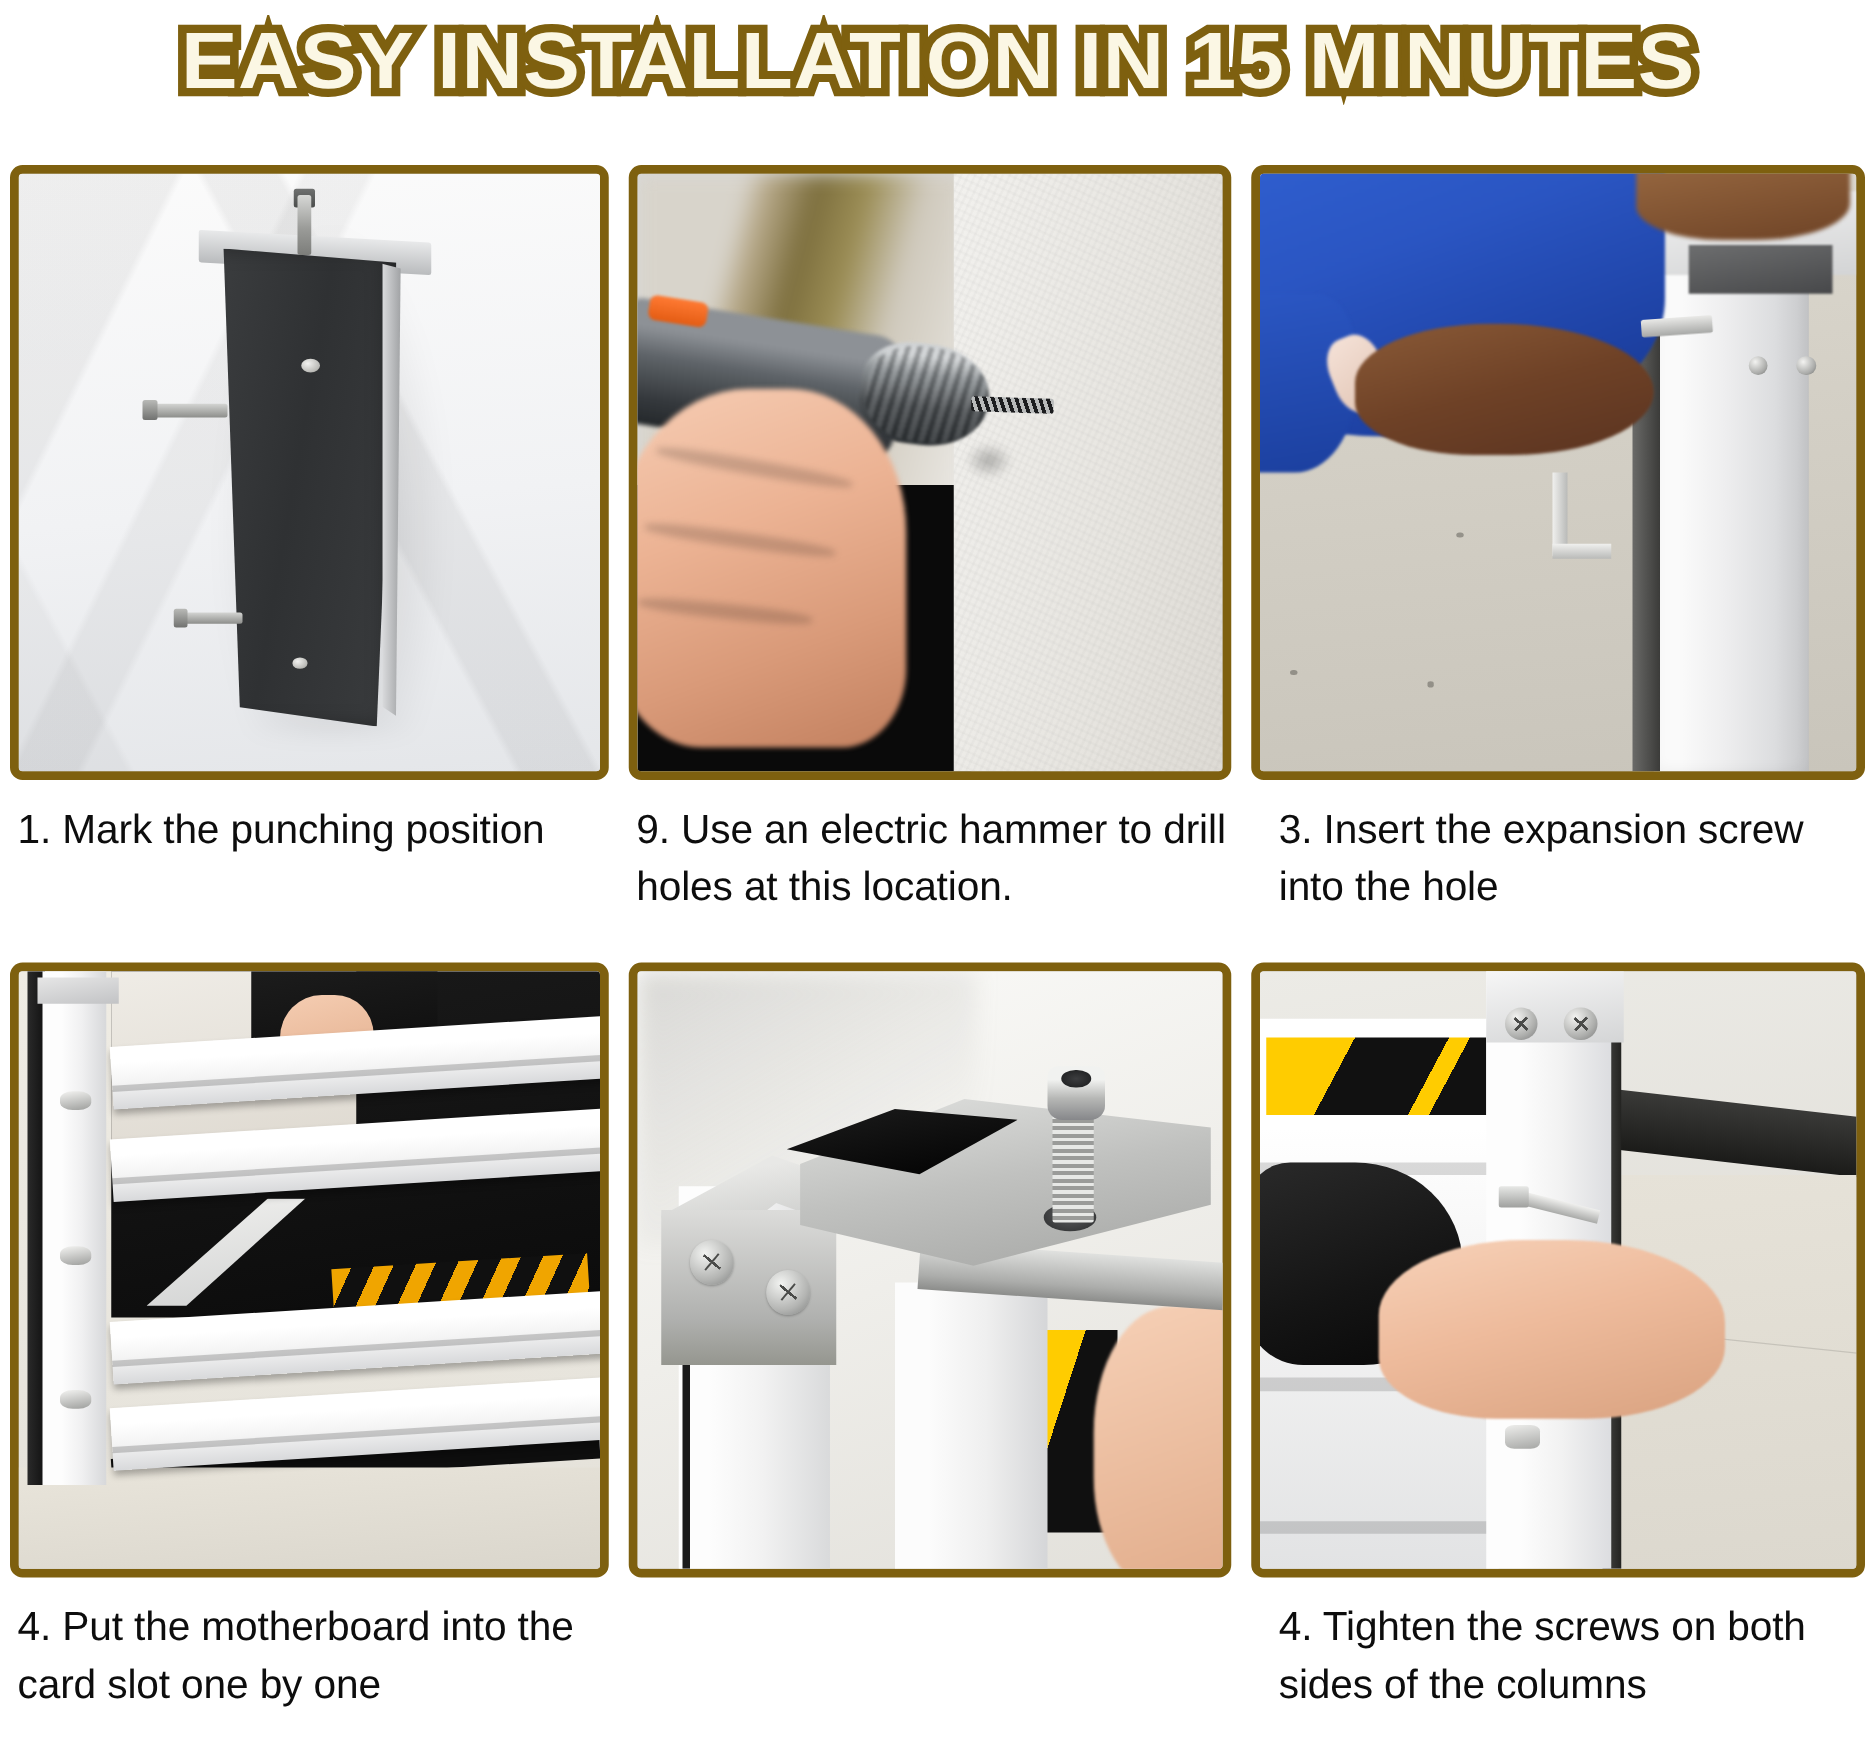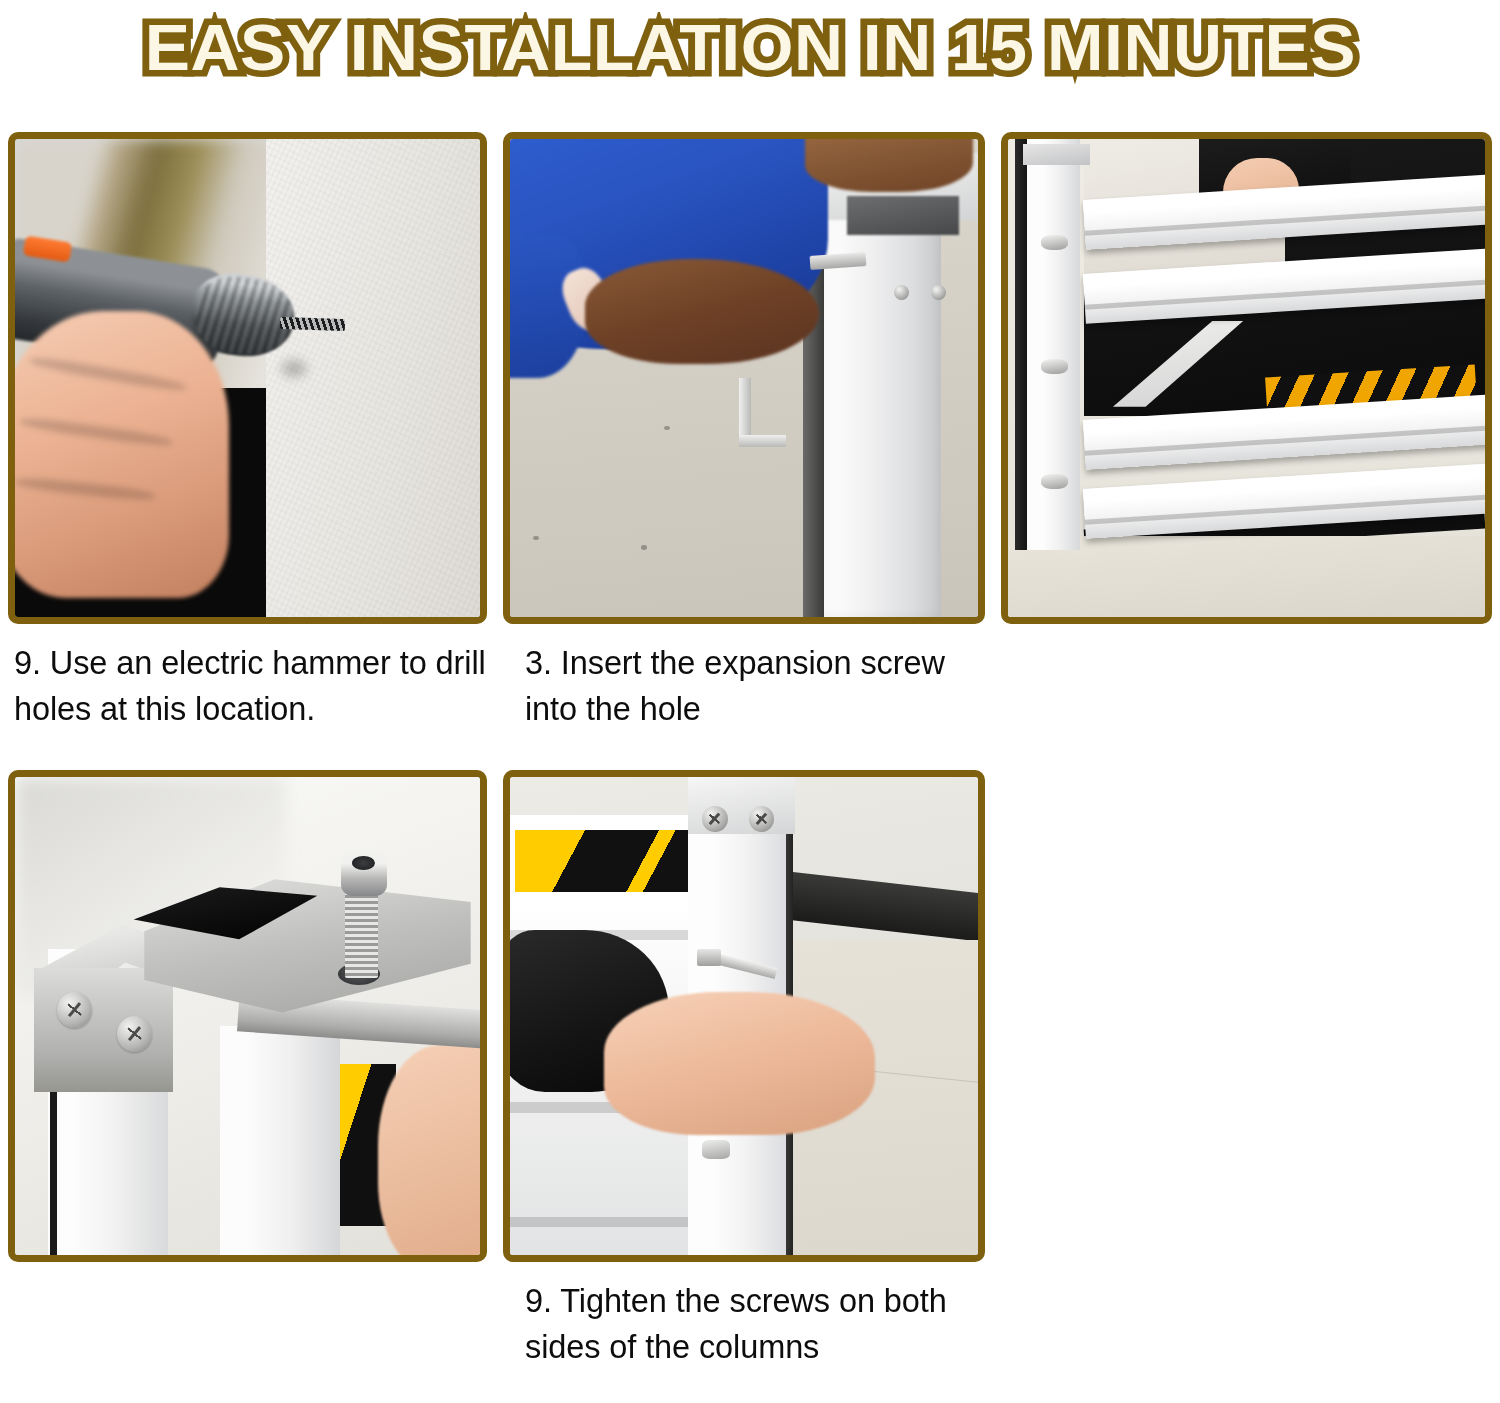--- a/index.html
+++ b/index.html
@@ -452,20 +452,40 @@
 <body>
 
 <div class="page">
 
   <div class="title-bar">
     <div class="title-text">EASY INSTALLATION IN 15 MINUTES</div>
   </div>
 
   <div class="grid">
 
+    <div class="cell c1 r1">
+      <div class="photo">
+        <div class="scene">
+          <div class="p1-bg"></div>
+          <div class="p1-shadow"></div>
+          <div class="p1-cap"></div>
+          <div class="p1-plate"></div>
+          <div class="p1-plate-edge"></div>
+          <div class="p1-hole h1"></div>
+          <div class="p1-hole h2"></div>
+          <div class="p1-bolt top-head"></div>
+          <div class="p1-bolt top"></div>
+          <div class="p1-bolt s1"></div>
+          <div class="p1-bolt s1h"></div>
+          <div class="p1-bolt s2"></div>
+          <div class="p1-bolt s2h"></div>
+        </div>
+      </div>
+      <div class="caption">1. Mark the punching position</div>
+    </div>
 
     <div class="cell c2 r1">
       <div class="photo">
         <div class="scene">
           <div class="p2-bgtop"></div>
           <div class="p2-bgbot"></div>
           <div class="p2-wall"></div>
           <div class="p2-drillbody"></div>
           <div class="p2-trigger"></div>
           <div class="p2-chuck"></div>
@@ -532,20 +552,21 @@
               <div class="p4-board-groove"></div>
             </div>
           <div class="p4-col-shadow"></div>
           <div class="p4-column"></div>
           <div class="p4-col-cap"></div>
           <div class="p4-peg p1"></div>
           <div class="p4-peg p2"></div>
           <div class="p4-peg p3"></div>
         </div>
       </div>
+      <div class="caption">4. Put the motherboard into the card slot one by one</div>
     </div>
 
     <div class="cell c2 r2">
       <div class="photo">
         <div class="scene">
           <div class="p5-wall"></div>
           <div class="p5-wallshade"></div>
           <div class="p5-hazard"></div>
           <div class="p5-hand"></div>
           <div class="p5-column"></div>
@@ -591,17 +612,17 @@
           <div class="p6-screw s2">
               <div class="cross"></div>
             </div>
           <div class="p6-screw-low"></div>
           <div class="p6-sleeve"></div>
           <div class="p6-hand"></div>
           <div class="p6-driver-h"></div>
           <div class="p6-driver-t"></div>
         </div>
       </div>
-      <div class="caption">9. Tighten the screws on both sides of the columns</div>
+      <div class="caption">4. Tighten the screws on both sides of the columns</div>
     </div>
 
   </div>
 </div>
 
 </body></html>

